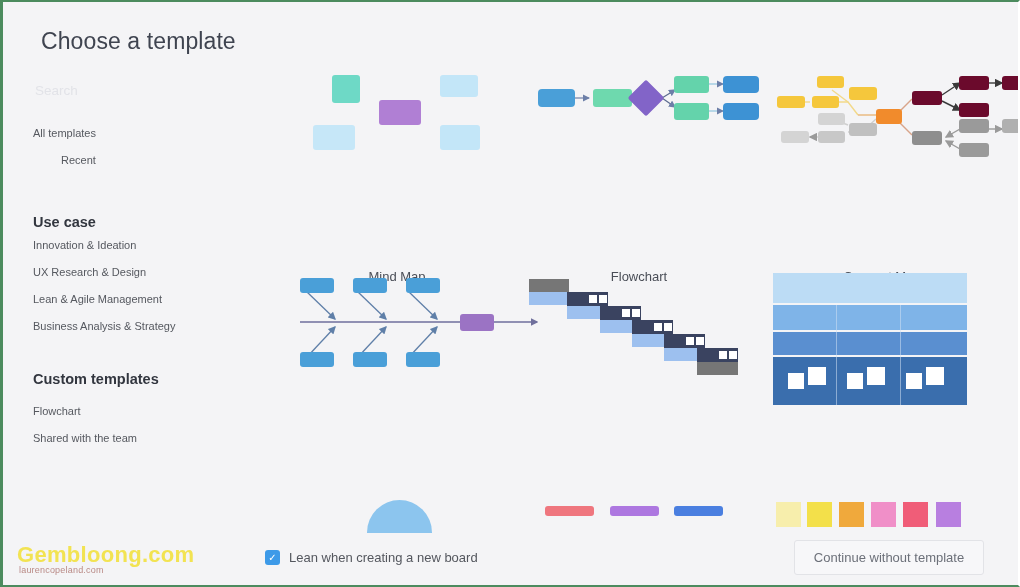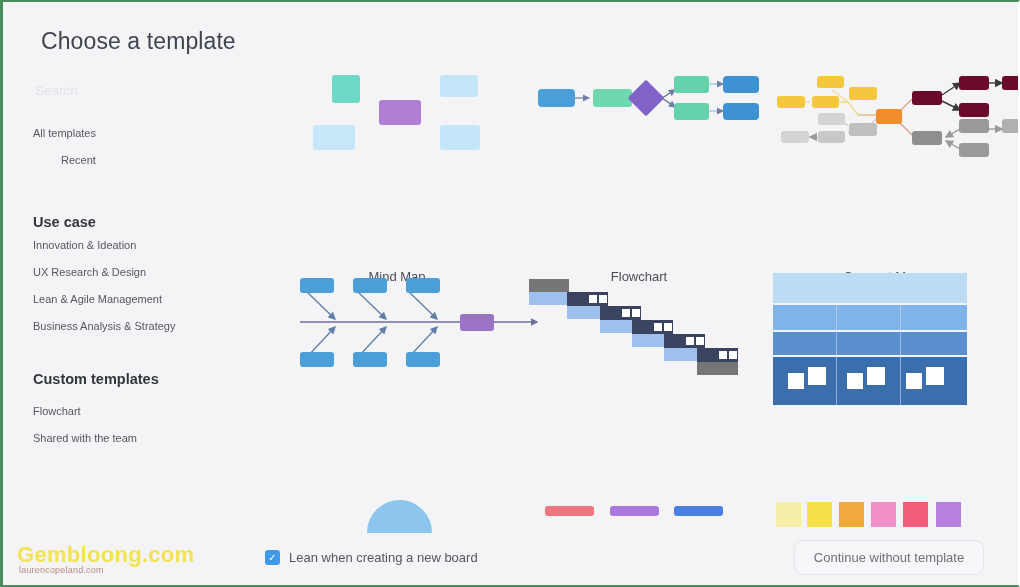--- a/index.html
+++ b/index.html
@@ -69,21 +69,21 @@
     position:absolute;left:262px;top:548px;display:flex;align-items:center;gap:9px;
   }
   .checkbox{
     width:15px;height:15px;border-radius:3px;background:#3d9ae8;
     display:flex;align-items:center;justify-content:center;
     color:#fff;font-size:10px;line-height:1;
   }
   .check-label{font-size:13px;color:#54575e;}
   .continue-btn{
     position:absolute;left:791px;top:538px;width:188px;height:33px;
-    border:1px solid #e2e3e7;border-radius:9px;background:#f7f7f9;
+    border:1px solid #e2e3e7;border-radius:3px;background:#f7f7f9;
     color:#6c7079;font-size:13px;font-family:"Liberation Sans", sans-serif;
     display:flex;align-items:center;justify-content:center;cursor:pointer;
   }
 
   
   .wm-big{
     position:absolute;left:14px;top:540px;
     font-size:22px;font-weight:bold;color:#f2e34a;
     letter-spacing:.3px;opacity:.95;
   }

